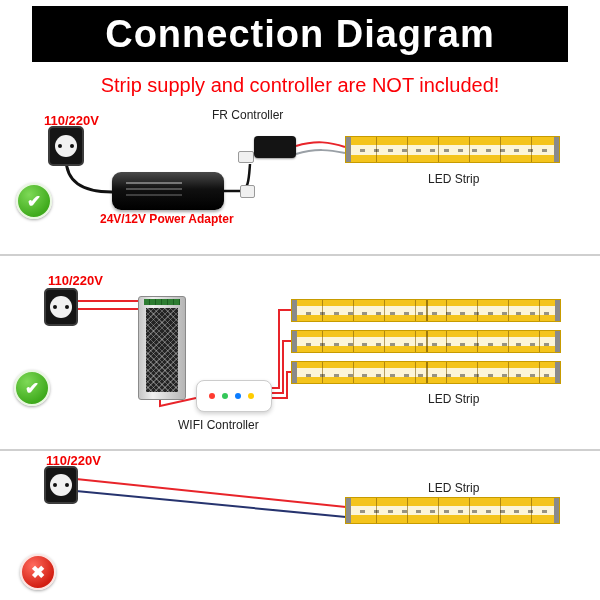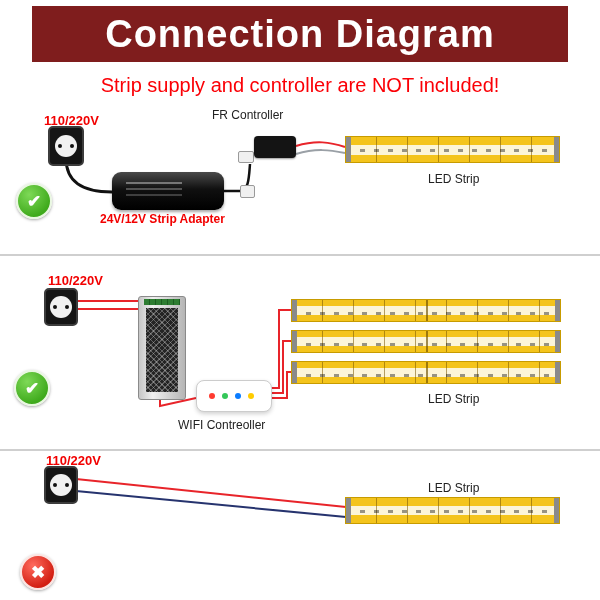--- a/index.html
+++ b/index.html
@@ -1,20 +1,20 @@
 <!DOCTYPE html>
 <html><head>
 <meta charset="utf-8">
 <style>
   html,body{margin:0;padding:0;background:#fff;}
   body{width:600px;height:600px;font-family:"Liberation Sans",sans-serif;}
   .canvas{position:relative;width:600px;height:600px;background:#fff;overflow:hidden;}
 
   
-  .header{position:absolute;left:32px;right:32px;top:6px;height:56px;background:#7f1d1d;
+  .header{position:absolute;left:32px;right:32px;top:6px;height:56px;background:#000000;
           display:flex;align-items:center;justify-content:center;}
   .title{color:#fff;font-size:38px;font-weight:bold;letter-spacing:1px;}
 
   .notice{position:absolute;top:74px;left:0;right:0;text-align:center;color:#FB0006;font-size:20px;}
 
   .divider{position:absolute;left:0;right:0;height:2px;background:#cfcfcf;}
 
   
   .v-label{position:absolute;color:#f20000;font-size:13px;font-weight:bold;}
   .black-label{position:absolute;color:#222;font-size:12px;}
@@ -103,21 +103,21 @@
   <div class="divider" style="top:449px;"></div>
 
   <div>
     <div class="v-label" style="left:44px;top:113px;">110/220V</div>
     <div class="outlet" style="left:48px;top:126px;">
       <span class="face"></span>
       <span class="holes"></span>
     </div>
 
     <div class="adapter" style="left:112px;top:172px;"></div>
-    <div class="red-label" style="left:100px;top:212px;">24V/12V Strip Adapter</div>
+    <div class="red-label" style="left:100px;top:212px;">24V/12V Power Adapter</div>
 
     <div class="connector" style="left:240px;top:185px;width:13px;height:11px;"></div>
     <div class="black-label" style="left:212px;top:108px;text-align:right;">FR Controller</div>
     <div class="connector" style="left:238px;top:151px;width:14px;height:10px;"></div>
     <div class="mini-controller" style="left:254px;top:136px;"></div>
 
     <div class="strip" style="left:345px;top:136px;width:215px;"></div>
     <div class="black-label" style="left:428px;top:172px;">LED Strip</div>
 
     <div class="badge ok" style="left:16px;top:183px;">✔</div>
@@ -131,21 +131,21 @@
     </div>
 
     <div class="psu" style="left:138px;top:296px;">
       <span class="terminals"></span>
       <span class="mesh"></span>
     </div>
 
     <div class="wifi" style="left:196px;top:380px;">
       <span class="leds"></span>
     </div>
-    <div class="black-label" style="left:178px;top:418px;">WIFI Contreoller</div>
+    <div class="black-label" style="left:178px;top:418px;">WIFI Controller</div>
 
     <div class="strip" style="left:291px;top:299px;width:270px;height:23px;">
         <span class="joint"></span>
       </div>
     <div class="strip" style="left:291px;top:330px;width:270px;height:23px;">
         <span class="joint"></span>
       </div>
     <div class="strip" style="left:291px;top:361px;width:270px;height:23px;">
         <span class="joint"></span>
       </div>

